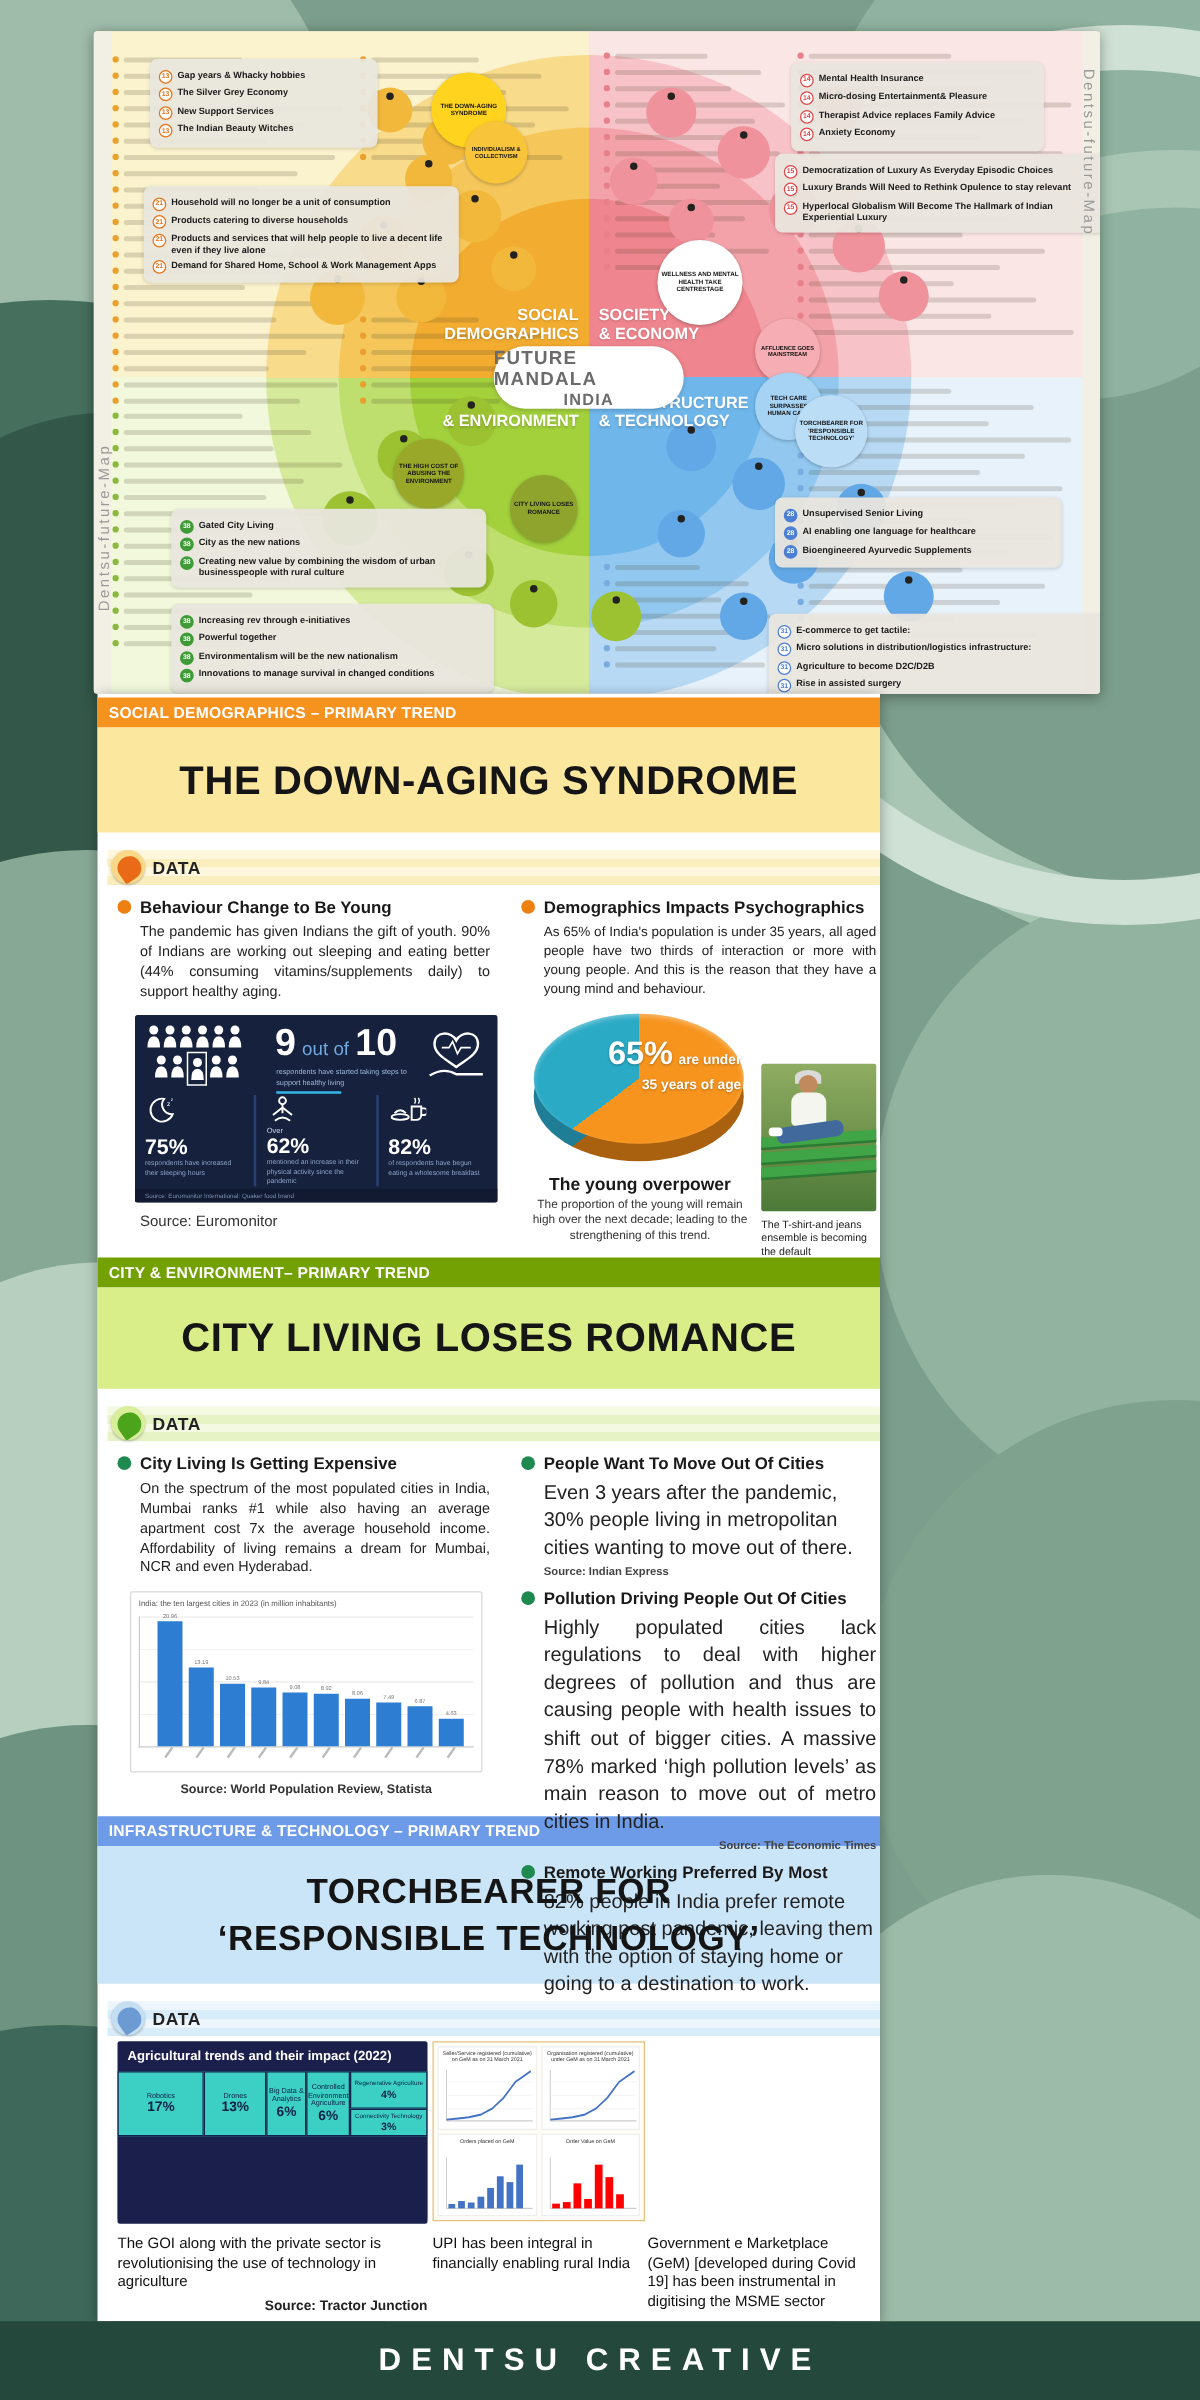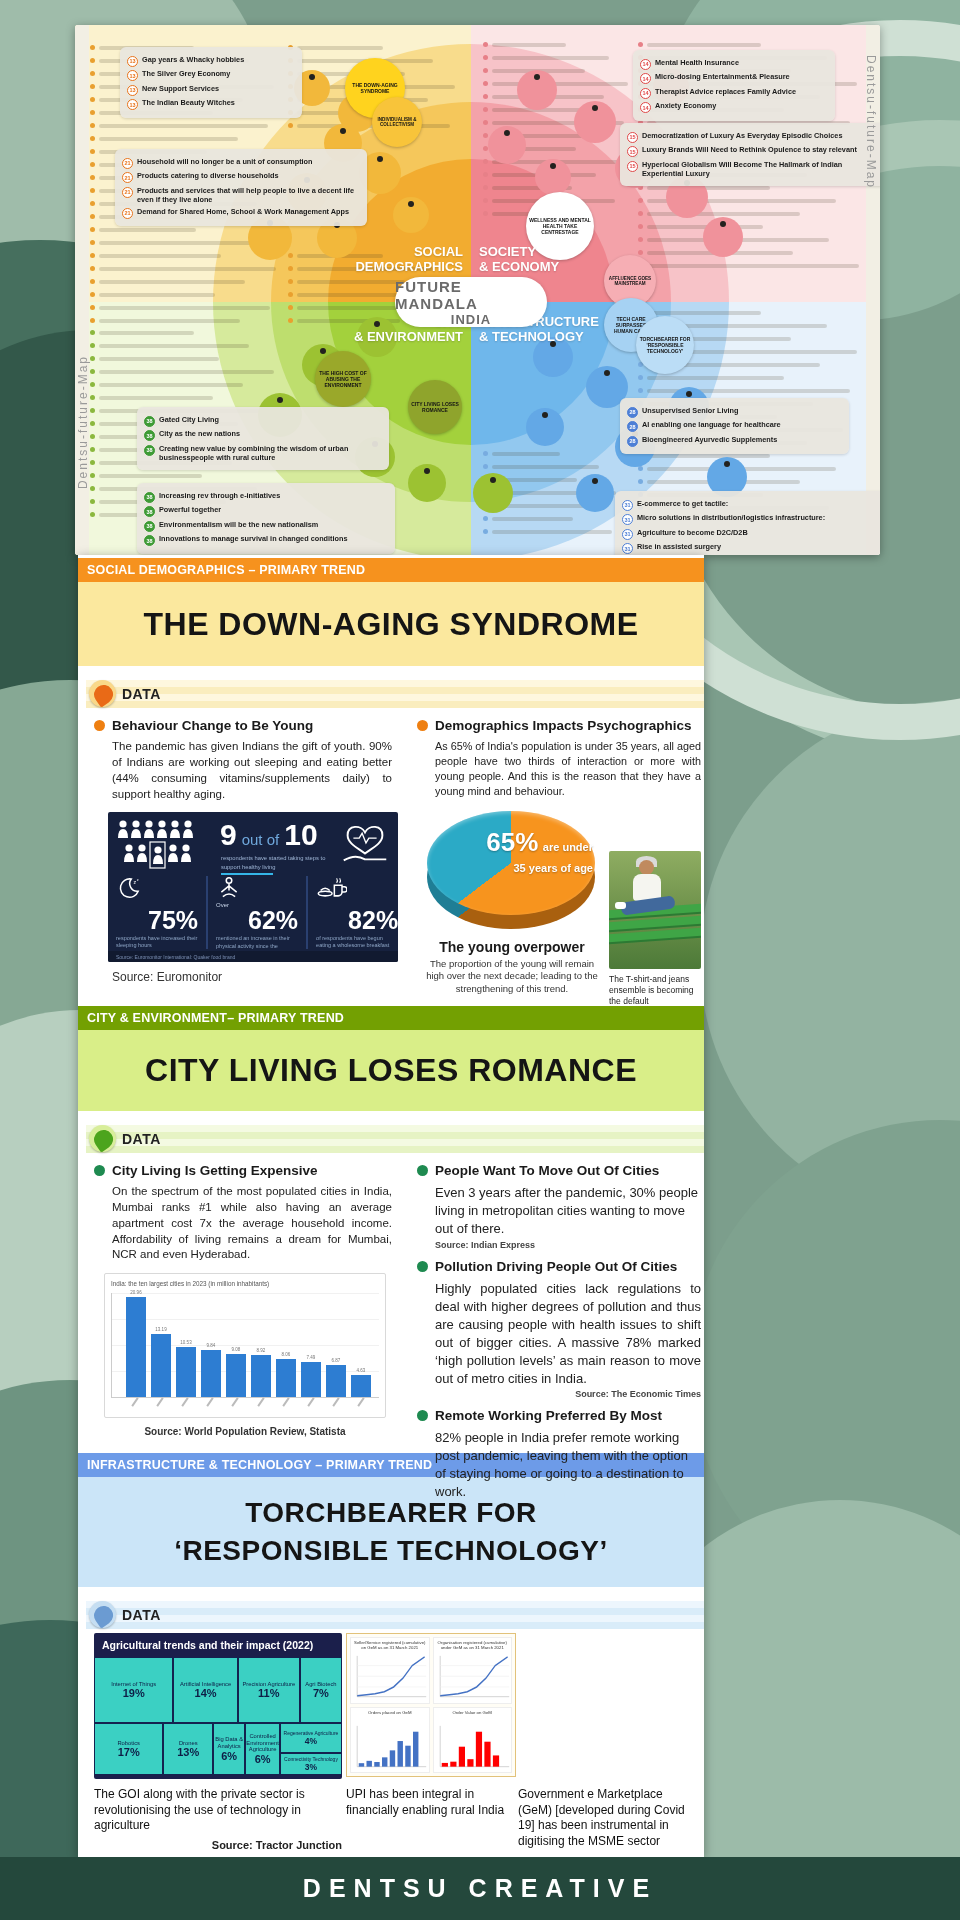--- a/index.html
+++ b/index.html
@@ -88,21 +88,21 @@
   .n-big{position:absolute;left:112px;top:6px;display:flex;align-items:baseline;gap:5px;color:#fff;}
   .n-big .b{font-size:30px;font-weight:bold;} .n-big .m{font-size:15px;color:#6FA8DC;}
   .n-sub{position:absolute;left:113px;top:42px;width:118px;font-size:5.8px;color:#9FB6D6;line-height:1.4;}
   .n-sub::after{content:'';display:block;width:52px;height:2px;background:#35B6E8;margin-top:2px;}
   .n-heart{position:absolute;right:4px;top:4px;width:58px;height:52px;}
   .n-stats{position:absolute;left:0;right:0;top:64px;bottom:13px;display:flex;}
   .stat{flex:1;padding:0 8px;border-left:2px solid #2A4070;display:flex;flex-direction:column;align-items:flex-start;}
   .stat:first-child{border-left:none;}
   .sicon{height:26px;} .sicon svg{height:26px;width:auto;}
   .spre{font-size:6px;color:#C9D6EA;height:7px;}
-  .sval{font-size:25px;font-weight:bold;color:#fff;line-height:1;margin-left:32px;}
+  .sval{font-size:17px;font-weight:bold;color:#fff;line-height:1;}
   .scap{font-size:5.5px;color:#8EA6C6;line-height:1.35;margin-top:2px;}
   .n-src{position:absolute;left:0;right:0;bottom:0;height:11px;background:#111A30;color:#7C90B4;
          font-size:5px;display:flex;align-items:center;padding-left:8px;}
   
   .pie-row{display:flex;gap:8px;margin-left:6px;}
   .pie-col{width:178px;flex:none;}
   .piewrap{position:relative;width:176px;height:126px;}
   .pie-depth{position:absolute;left:4px;top:16px;width:168px;height:104px;border-radius:50%;
     background:conic-gradient(#A9600F 0 233deg,#1F7E95 0 360deg);}
   .pie-top{position:absolute;left:4px;top:2px;width:168px;height:104px;border-radius:50%;
@@ -128,21 +128,21 @@
   .bars{position:relative;height:104px;display:flex;align-items:flex-end;gap:5px;padding:0 8px 0 14px;
         border-left:1px solid #ccc;border-bottom:1px solid #ccc;
         background:repeating-linear-gradient(180deg,#f1f1f1 0 1px,transparent 1px 26px);}
   .cbar{flex:1;background:#2D7DD2;position:relative;}
   .cbar span{position:absolute;top:-7px;left:50%;transform:translateX(-50%);font-size:4.5px;color:#777;}
   .ticks{display:flex;gap:5px;padding:3px 8px 0 14px;height:12px;}
   .tick{flex:1;display:flex;justify-content:center;}
   .tick i{display:block;width:10px;height:2px;background:#bbb;transform:rotate(-55deg);}
   .ch-src{font-size:10px;font-weight:bold;color:#333;text-align:center;margin:8px 0 0 10px;width:282px;}
   .itm{margin-bottom:9px;}
-  .itm .pt{margin:0 0 2px 18px;font-size:13px;}
+  .itm .pt{margin:0 0 2px 18px;font-size:16px;}
   
   .intro{display:flex;align-items:center;gap:8px;padding:8px 16px 6px 16px;font-size:12px;font-weight:bold;}
   .panels{display:flex;gap:4px;padding:4px 16px 0 16px;}
   .panel1{width:248px;flex:none;background:#1B1F4B;border-radius:2px;overflow:hidden;height:146px;}
   .tm-title{color:#fff;font-weight:bold;font-size:10.5px;padding:6px 8px;}
   .tm-rows{height:118px;display:flex;flex-direction:column;background:#1B1F4B;}
   .tm-row{display:flex;} .tm-row1{height:66px;} .tm-row2{height:52px;}
   .tm-cell{border:1.5px solid #14224F;background:#3BD0C3;box-sizing:border-box;display:flex;flex-direction:column;
            align-items:center;justify-content:center;text-align:center;color:#0E1E46;padding:1px;}
   .tm-l{font-size:5.8px;line-height:1.2;} .tm-v{font-size:11px;font-weight:bold;}
@@ -1091,38 +1091,20 @@
       <div class="t">‘RESPONSIBLE TECHNOLOGY’</div>
     </div>
     <div class="strip strip-b">
       <span class="swirl sw-b"></span>
       <span class="dlabel">DATA</span>
     </div>
     <div class="panels">
       <div class="panel1">
         <div class="tm-title">Agricultural trends and their impact (2022)</div>
         <div class="tm-rows" id="tm-rows">
-            <div class="tm-row tm-row1">
-              <div class="tm-cell" style="width: 32%;">
-                <div class="tm-l">Internet of Things</div>
-                <div class="tm-v">19%</div>
-              </div>
-              <div class="tm-cell" style="width: 26%;">
-                <div class="tm-l">Artificial Intelligence</div>
-                <div class="tm-v">14%</div>
-              </div>
-              <div class="tm-cell" style="width: 25%;">
-                <div class="tm-l">Precision Agriculture</div>
-                <div class="tm-v">11%</div>
-              </div>
-              <div class="tm-cell" style="width: 17%;">
-                <div class="tm-l">Agri Biotech</div>
-                <div class="tm-v">7%</div>
-              </div>
-            </div>
             <div class="tm-row tm-row2">
               <div class="tm-cell" style="width: 28%;">
                 <div class="tm-l">Robotics</div>
                 <div class="tm-v">17%</div>
               </div>
               <div class="tm-cell" style="width: 20%;">
                 <div class="tm-l">Drones</div>
                 <div class="tm-v">13%</div>
               </div>
               <div class="tm-cell" style="width: 13%;">

